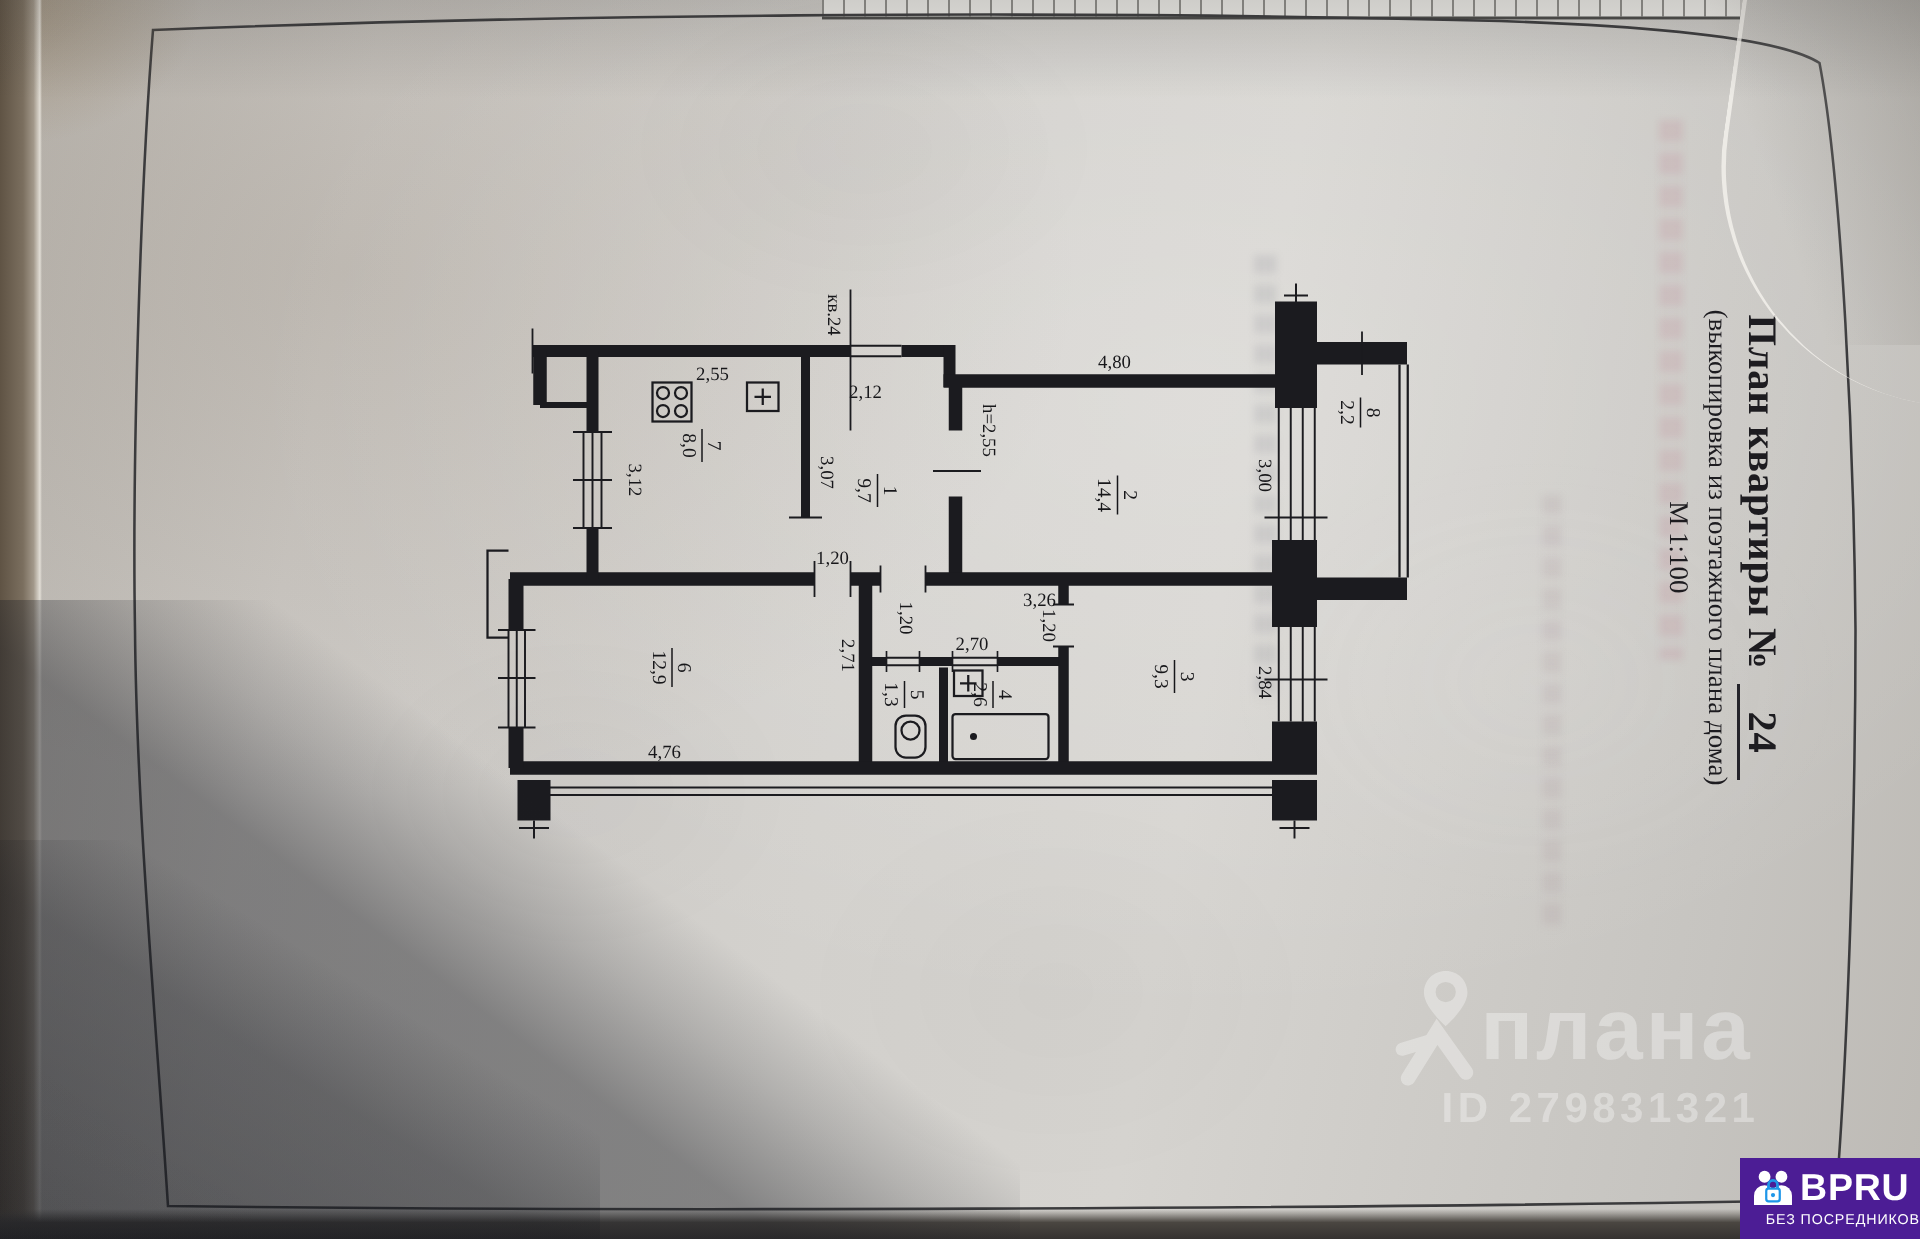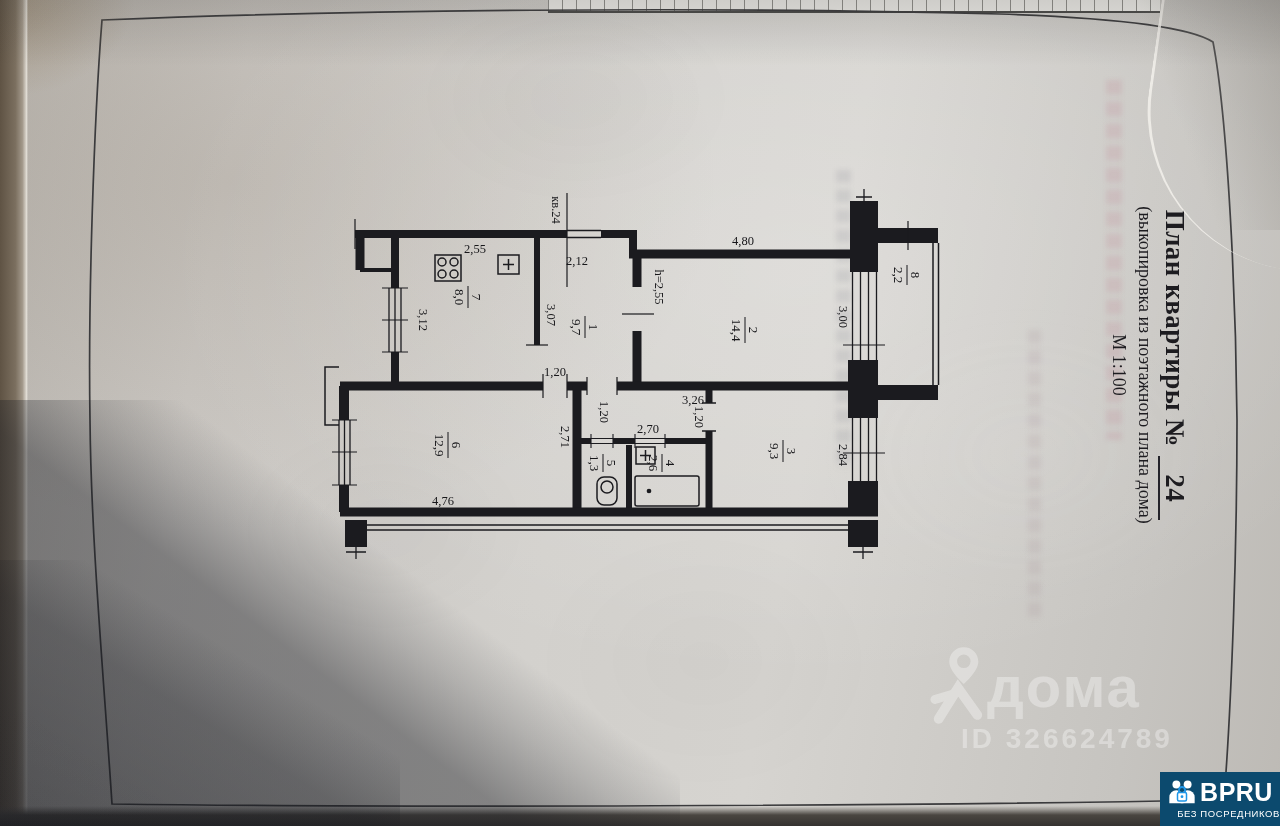--- a/index.html
+++ b/index.html
@@ -62,21 +62,21 @@
   .titleblock .num{border-bottom:2px solid #24232a;padding:0 18px;margin-left:10px;}
   .titleblock .t2{font-size:18px;line-height:26px;}
   .titleblock .t3{font-size:18px;line-height:26px;}
   
   .wm{position:absolute;left:925px;top:645px;width:270px;height:115px;color:#ffffff;opacity:.34;
       font-family:"Liberation Sans",sans-serif;}
   .wm .brand{position:absolute;left:62px;top:8px;font-size:58px;font-weight:bold;letter-spacing:2px;}
   .wm .wid{position:absolute;left:36px;top:78px;font-size:28px;font-weight:bold;letter-spacing:3px;}
   .wm svg{position:absolute;left:4px;top:0;}
   
-  .badge{position:absolute;left:1160px;top:772px;width:120px;height:54px;background:#0c4a6e;
+  .badge{position:absolute;left:1160px;top:772px;width:120px;height:54px;background:#4c1d95;
     font-family:"Liberation Sans",sans-serif;color:#fff;}
   .badge .row{display:flex;align-items:center;justify-content:center;height:36px;margin-top:2px;}
   .badge .brand{font-size:25px;font-weight:bold;letter-spacing:.5px;margin-left:3px;}
   .badge .tag{text-align:right;font-size:9.5px;letter-spacing:.6px;margin-top:-2px;}
 </style>
 </head>
 <body>
 
 <div id="canvas">
   <div class="paper"></div>
@@ -266,22 +266,22 @@
   <div class="shadow-deep"></div>
   <div class="vignette"></div>
 
   <div class="wm">
     <svg width="58" height="82" viewBox="0 0 60 84">
       <path d="M36,2 C27.5,2 21,8.5 21,17 C21,27 36,40 36,40 C36,40 51,27 51,17 C51,8.5 44.5,2 36,2 Z
                M36,23.5 a7,7 0 1 1 0,-14 a7,7 0 0 1 0,14 Z" fill="#fff" fill-rule="evenodd"></path>
       <path d="M10,76 L30,44 L50,72" stroke="#fff" stroke-width="10" fill="none" stroke-linecap="round"></path>
       <path d="M6,56 L26,50" stroke="#fff" stroke-width="9" fill="none" stroke-linecap="round"></path>
     </svg>
-    <div class="brand">дома</div>
-    <div class="wid">ID 326624789</div>
+    <div class="brand">плана</div>
+    <div class="wid">ID 279831321</div>
   </div>
 
   <div class="badge">
     <div class="row">
       <svg width="30" height="30" viewBox="0 0 32 32">
         <circle cx="10" cy="8" r="4.2" fill="#fff"></circle>
         <circle cx="22" cy="8" r="4.2" fill="#fff"></circle>
         <path d="M10,14 a7.5,7.5 0 0 0 -7.5,7.5 V28 H17.5 V21.5 A7.5,7.5 0 0 0 10,14 Z" fill="#fff"></path>
         <path d="M22,14 a7.5,7.5 0 0 0 -7.5,7.5 V28 H29.5 V21.5 A7.5,7.5 0 0 0 22,14 Z" fill="#fff"></path>
         <path d="M12.8,17 v-3.2 a3.2,3.2 0 0 1 6.4,0 V17" stroke="#1e96e8" stroke-width="2" fill="none"></path>

